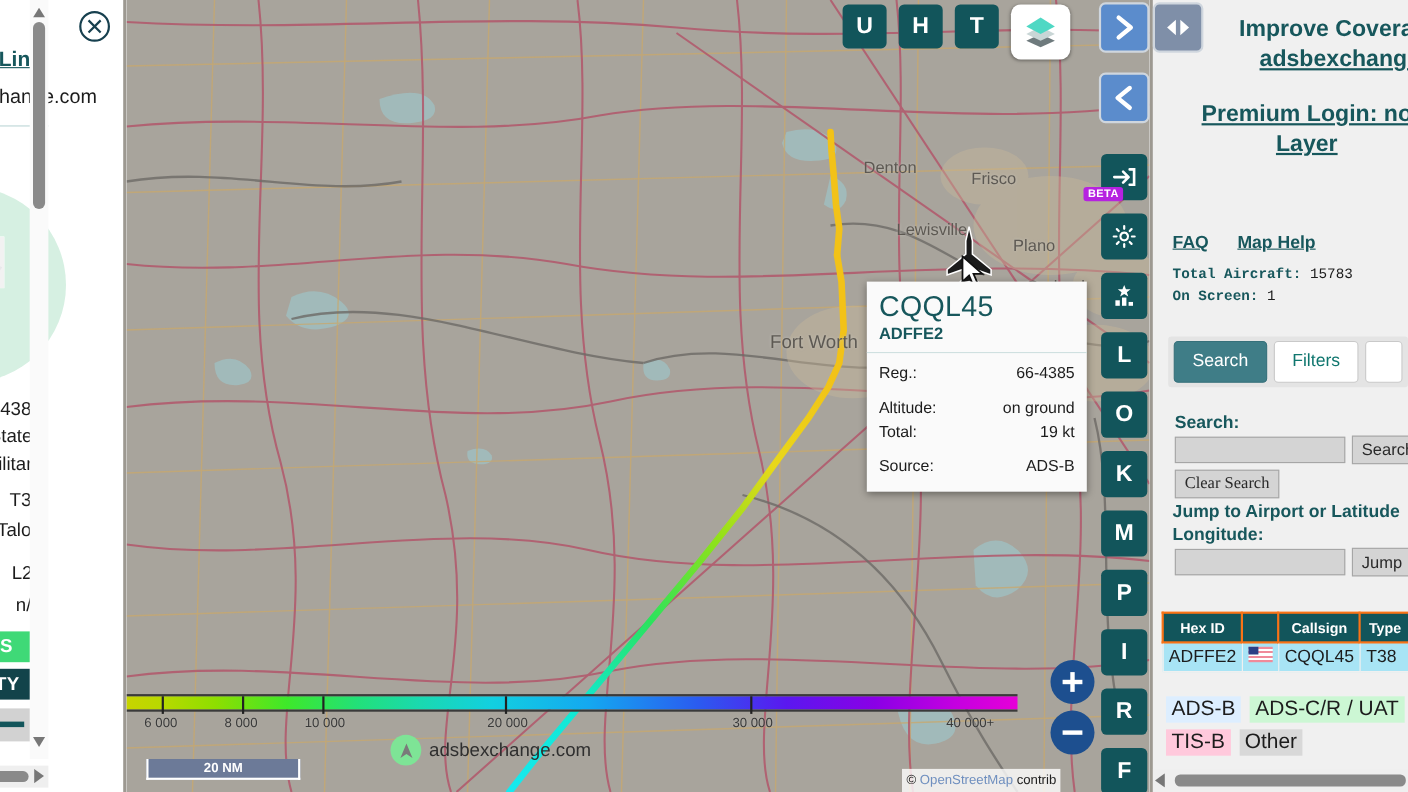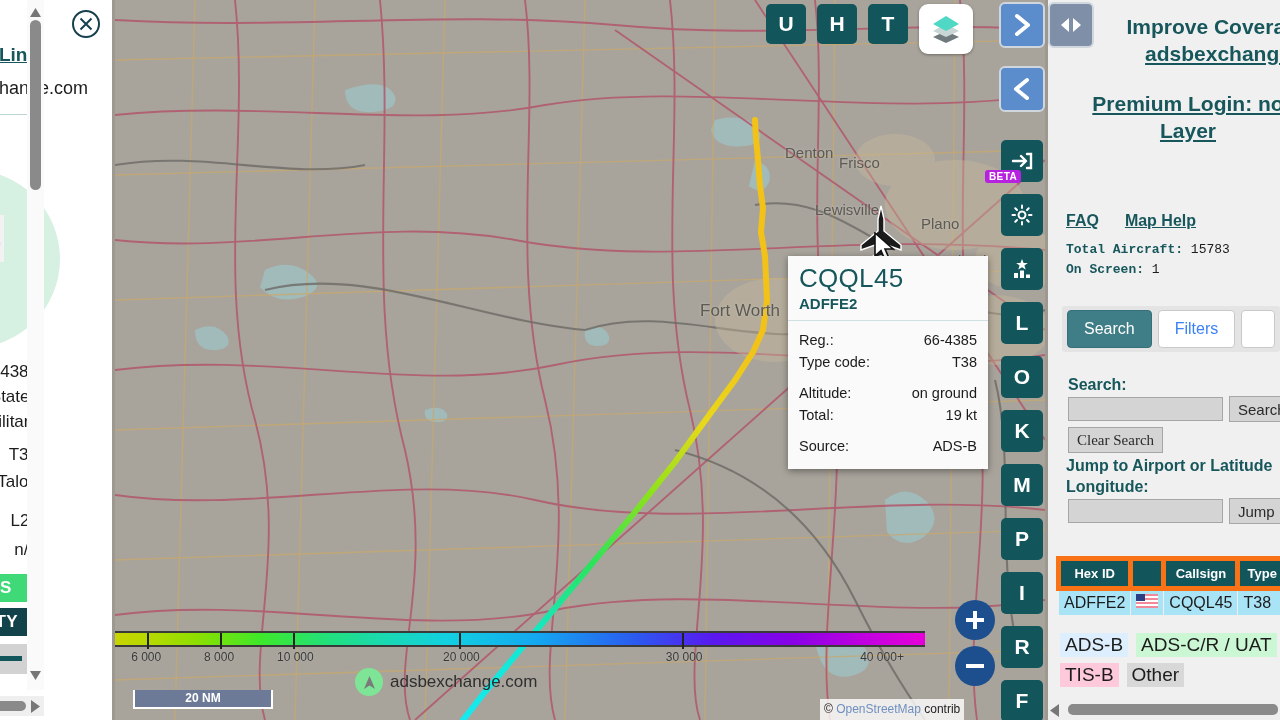--- a/index.html
+++ b/index.html
@@ -155,40 +155,40 @@
      color:#17575c; font-weight:bold; font-size:21px; line-height:1.3;
      text-decoration:underline; }
   #rp-links { position:absolute; left:18px; top:168px; display:flex; gap:26px; align-items:center; }
   #rp-links a { color:#17575c; font-weight:bold; font-size:16px; text-decoration:underline;margin-top:44px; }
   #rp-stats { position:absolute; left:18px; top:240px; font-size:13px; color:#1c1c1c; line-height:1.55;font-family:Liberation Mono, monospace; }
   #rp-stats b { color:#17575c; }
   #rp-tabs { position:absolute; left:14px; top:306px; display:flex; gap:6px; align-items:stretch;
      background:#e4e4e4; padding:4px 5px; border-radius:3px; }
   .tab {
     padding:9px 16px; border-radius:4px; font-size:16px; cursor:pointer;
-    border:1px solid #c9c9c9; background:#fff; color:#3b82f6;
+    border:1px solid #c9c9c9; background:#fff; color:#0f766e;
   }
   .tab.active { background:#3f7d87; color:#fff; border-color:#36707a; }
   #rp-search-label { position:absolute; left:20px; top:376px; color:#17575c; font-weight:bold; font-size:16px; }
   .txtinput {
     background:#d4d4d4; border:1px solid #a6a6a6; height:24px; width:155px;
   }
   .graybtn {
     background:#d4d4d4; border:1px solid #a6a6a6; height:26px; font-size:15px;
     color:#2a2a2a; cursor:pointer; padding:0 8px;
   }
   #rp-search-row { position:absolute; left:20px; top:396px; display:flex; gap:6px; align-items:center; }
   #rp-clear { position:absolute; left:20px; top:427px;font-family:Liberation Serif, serif; }
   #rp-jump-label { position:absolute; left:18px; top:456px; width:240px; color:#17575c;
      font-weight:bold; font-size:16px; line-height:1.3; }
   #rp-jump-row { position:absolute; left:20px; top:498px; display:flex; gap:6px; align-items:center; }
   
   #rp-table { position:absolute; left:8px; top:556px; border-collapse:collapse; font-size:15px; }
   #rp-table th { background:#12555b; color:#fff; font-size:13px; padding:5px 7px;
-     border:5px solid #f97316; font-weight:bold; }
+     border:2px solid #f97316; font-weight:bold; }
   #rp-table td { background:#a8e4f5; color:#1c1c1c; padding:3px 5px; border:1px solid #f0f0f0;
      font-size:16px; white-space:nowrap; }
   .flag { display:inline-block; width:22px; height:14px; position:relative;
      background:linear-gradient(#f08a9a 0 14.3%, #fff 14.3% 28.6%, #f08a9a 28.6% 42.9%,
        #fff 42.9% 57.2%, #f08a9a 57.2% 71.5%, #fff 71.5% 85.8%, #f08a9a 85.8% 100%); }
   .flag::before { content:""; position:absolute; left:0; top:0; width:9px; height:7px; background:#2b3f86; }
   
   #rp-legend { position:absolute; left:12px; top:633px; display:flex; flex-wrap:wrap; gap:6px 8px; width:260px; }
   .chip { font-size:19px; padding:1px 5px; color:#1c1c1c; white-space:nowrap; }
   
@@ -277,21 +277,21 @@
       <ellipse cx="905" cy="260" rx="45" ry="30"></ellipse>
       <ellipse cx="880" cy="330" rx="55" ry="35"></ellipse>
     </g>
 
     <path d="M646 232 L650 256 L652 300 L648 330 L638 352 L620 380
              L592 418 L560 462 L520 512 L470 572 L420 632 L370 692 L348 720" stroke="url(#trailgrad)" stroke-width="6" fill="none" stroke-linecap="round"></path>
     <path d="M646 232 L648 208 L645 186 L643 160 L641 138 L640 120" stroke="#f2c218" stroke-width="6" fill="none" stroke-linecap="round"></path>
   </svg>
 
   <div class="city-label" style="left:670px;top:144px">Denton</div>
-  <div class="city-label" style="left:724px;top:154px">Frisco</div>
+  <div class="city-label" style="left:768px;top:154px">Frisco</div>
   <div class="city-label" style="left:700px;top:201px">Lewisville</div>
   <div class="city-label" style="left:806px;top:215px">Plano</div>
   <div class="city-label" style="left:585px;top:301px;font-size:17px">Fort Worth</div>
   <div class="city-label" style="left:818px;top:252px">Garland</div>
 
   <svg id="plane-icon" width="44" height="54" viewBox="0 0 44 54">
     <path d="M22 1 L25 14 L25 26 L42 40 L42 45 L25 39 L25 47 L30 51 L30 53 L22 51 L14 53 L14 51 L19 47 L19 39 L2 45 L2 40 L19 26 L19 14 Z" fill="#1b1b1b" stroke="#ffffff" stroke-width="1.4"></path>
   </svg>
 
   <svg id="cursor" width="24" height="32" viewBox="0 0 24 32">
@@ -420,24 +420,20 @@
 
 <div id="popup">
   <div class="head">
     <div class="callsign">CQQL45</div>
     <div class="hex">ADFFE2</div>
   </div>
   <div class="rows">
     <div class="r">
       <span>Reg.:</span>
       <span>66-4385</span>
-    </div>
-    <div class="r">
-      <span>Type code:</span>
-      <span>T38</span>
     </div>
     <div class="r grp">
       <span>Altitude:</span>
       <span>on ground</span>
     </div>
     <div class="r">
       <span>Total:</span>
       <span>19 kt</span>
     </div>
     <div class="r grp">

